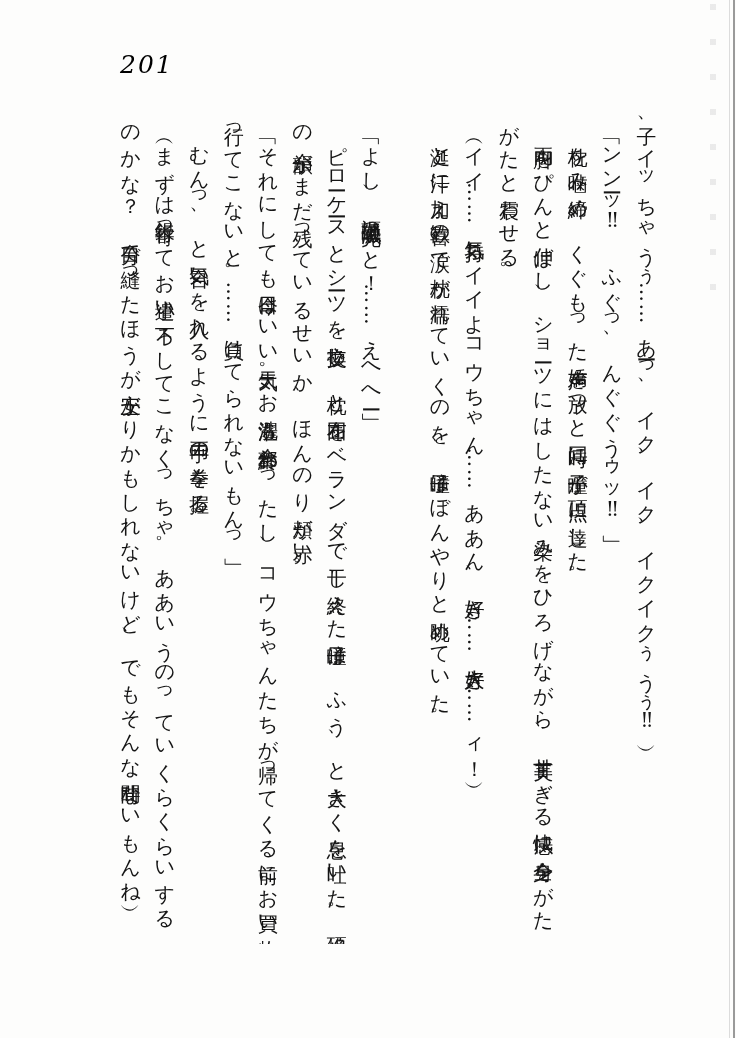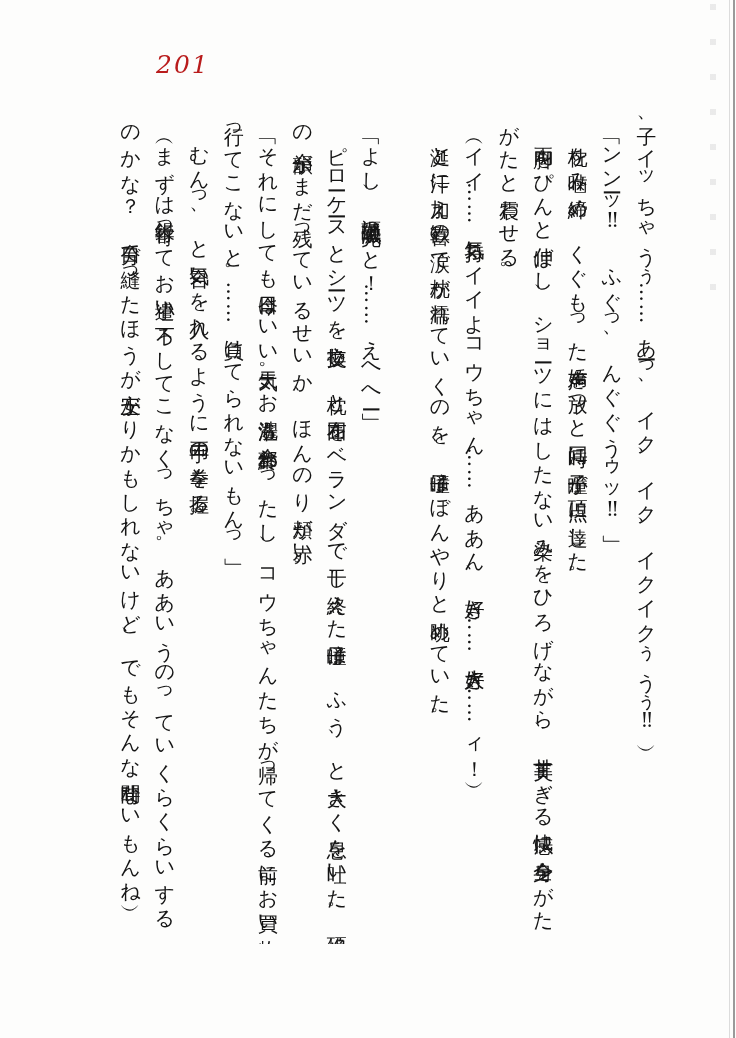--- a/index.html
+++ b/index.html
@@ -21,22 +21,21 @@
     background: #fdfdfc;
   }
   
   .folio {
     position: absolute;
     top: 50px;
     left: 120px;
     font-size: 25px;
     font-style: italic;
     letter-spacing: 2px;
-    color: #b91c1c;
-    margin-left: 36px;
+    color: #000000;
   }
   
   .text-area {
     position: absolute;
     top: 112px;
     right: 72px;
     width: 590px;
     height: 832px;
     writing-mode: vertical-rl;
     text-orientation: mixed;

